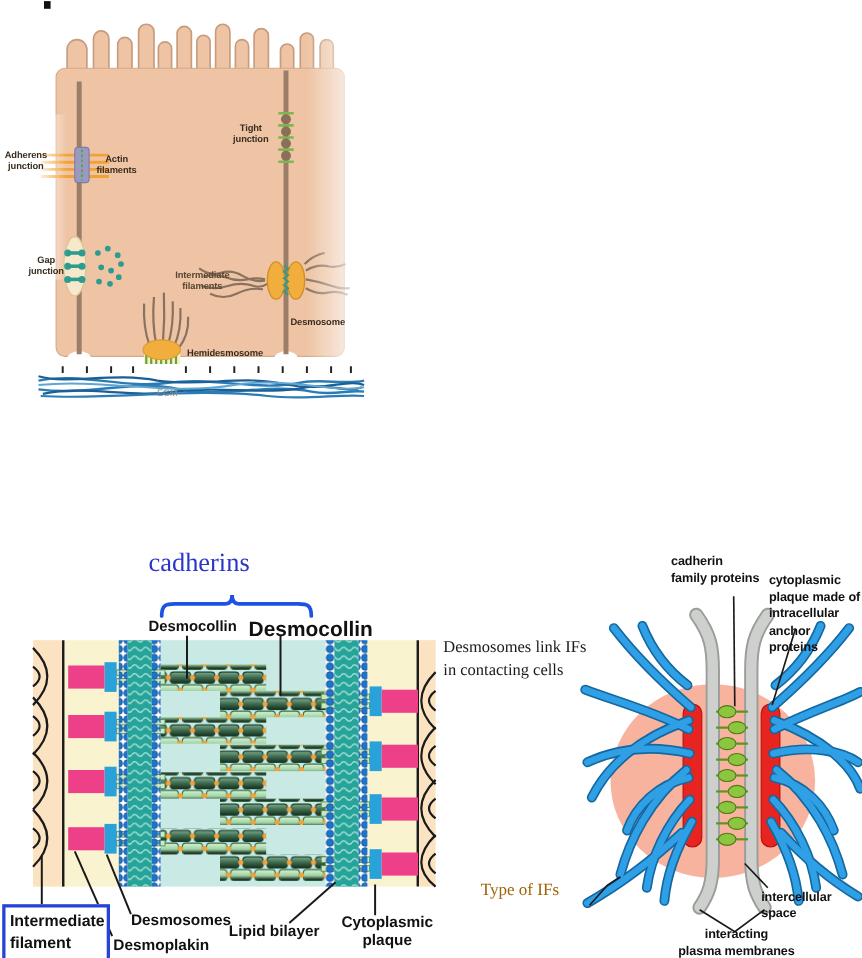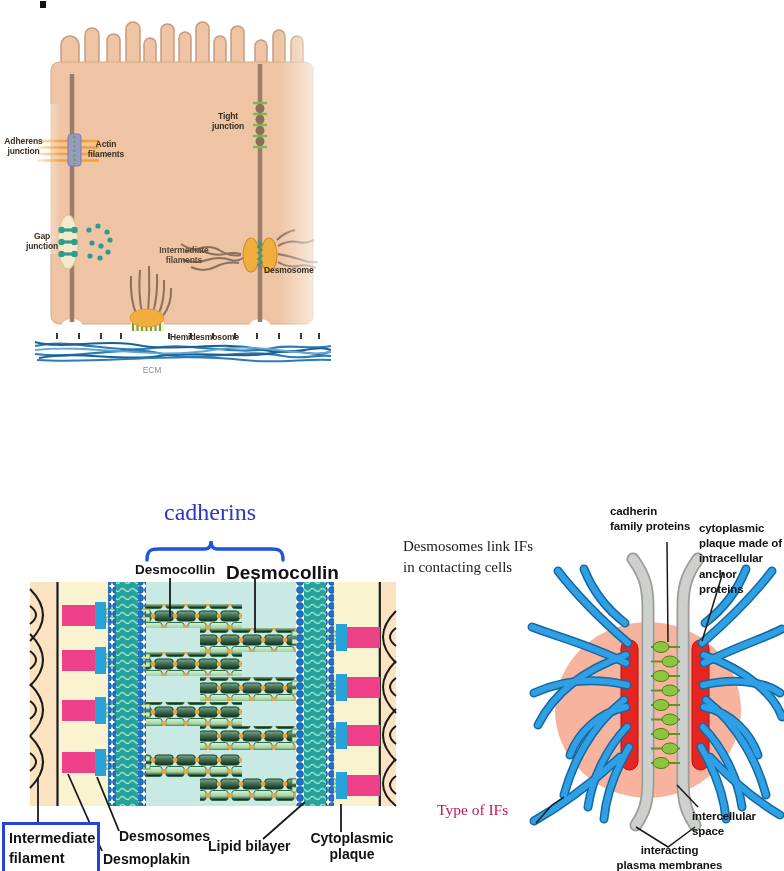--- a/index.html
+++ b/index.html
@@ -5,25 +5,25 @@
   html,body{margin:0;padding:0;background:#fff;}
   #canvas{position:relative;width:784px;height:871px;background:#fff;overflow:hidden;
           font-family:"Liberation Sans",sans-serif;}
   .abs{position:absolute;}
   .lbl{position:absolute;font-family:"Liberation Sans",sans-serif;font-weight:bold;
        color:#111;white-space:pre-line;line-height:1.2;}
   .lbl-top{font-size:8.5px;color:#3a2d1f;text-align:center;line-height:1.18;letter-spacing:-0.1px;}
   .lbl-mid{font-size:14px;line-height:1.15;}
   .lbl-rt{font-size:11.5px;line-height:1.32;letter-spacing:-0.1px;}
   .note{position:absolute;font-family:"Liberation Serif",serif;font-size:15px;color:#1a1a1a;
-        white-space:pre-line;line-height:1.4;}
-  .cadherins-title{position:absolute;left:135px;top:499px;width:150px;text-align:center;
+        white-space:pre-line;line-height:1.4;margin-top:43px;}
+  .cadherins-title{position:absolute;left:135px;top:499px;width:150px;
         font-family:"Liberation Serif",serif;font-size:24px;color:#2b35c8;}
   .type-ifs{position:absolute;left:437px;top:801px;font-family:"Liberation Serif",serif;
-        font-size:15.5px;color:#be185d;}
+        font-size:15.5px;color:#a16207;}
   .if-box{position:absolute;left:2px;top:822px;width:88px;height:60px;border:3.5px solid #2743d6;
         background:#fff;padding:3px 0 0 4px;font-weight:bold;font-size:14.5px;line-height:1.4;
         color:#111;white-space:pre-line;}
   .stray{position:absolute;left:40px;top:1px;width:6px;height:7px;background:#111;}
 </style>
 </head>
 <body>
 
 <div id="canvas">
 
@@ -185,23 +185,23 @@
   <div class="lbl lbl-top" style="left:0;top:136px;width:47px">Adherens
 junction</div>
   <div class="lbl lbl-top" style="left:83px;top:139px;width:46px">Actin
 filaments</div>
   <div class="lbl lbl-top" style="left:204px;top:111px;width:48px">Tight
 junction</div>
   <div class="lbl lbl-top" style="left:22px;top:231px;width:40px">Gap
 junction</div>
   <div class="lbl lbl-top" style="left:153px;top:245px;width:62px;color:#5a4632">Intermediate
 filaments</div>
-  <div class="lbl lbl-top" style="left:264px;top:265px">Desmosome</div>
-  <div class="lbl lbl-top" style="left:170px;top:332px">Hemidesmosome</div>
-  <div class="lbl lbl-top" style="left:138px;top:365px;width:28px;color:#8a8a8a;font-weight:normal">ECM</div>
+  <div class="lbl lbl-top" style="left:264px;top:287px">Desmosome</div>
+  <div class="lbl lbl-top" style="left:170px;top:316px">Hemidesmosome</div>
+  <div class="lbl lbl-top" style="left:138px;top:352px;width:28px;color:#8a8a8a;font-weight:normal">ECM</div>
 
   <div class="note" style="left:403px;top:536px">Desmosomes link IFs
 in contacting cells</div>
 
   <div class="cadherins-title">cadherins</div>
   <div class="lbl" style="left:135px;top:562px;font-size:13.5px">Desmocollin</div>
   <div class="lbl" style="left:226px;top:562px;font-size:19px">Desmocollin</div>
 
   <svg class="abs" style="left:0;top:490px" width="405" height="381" viewBox="0 0 405 381">
     <defs>

